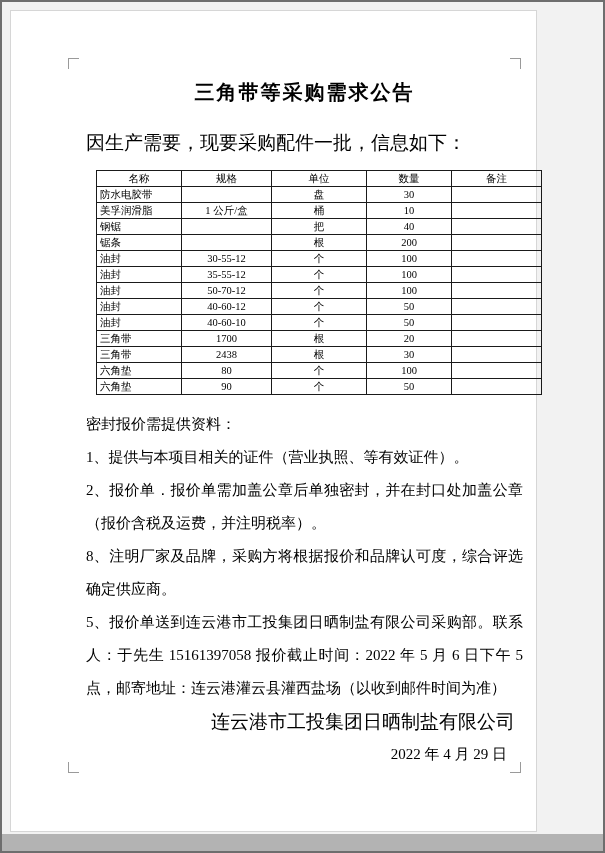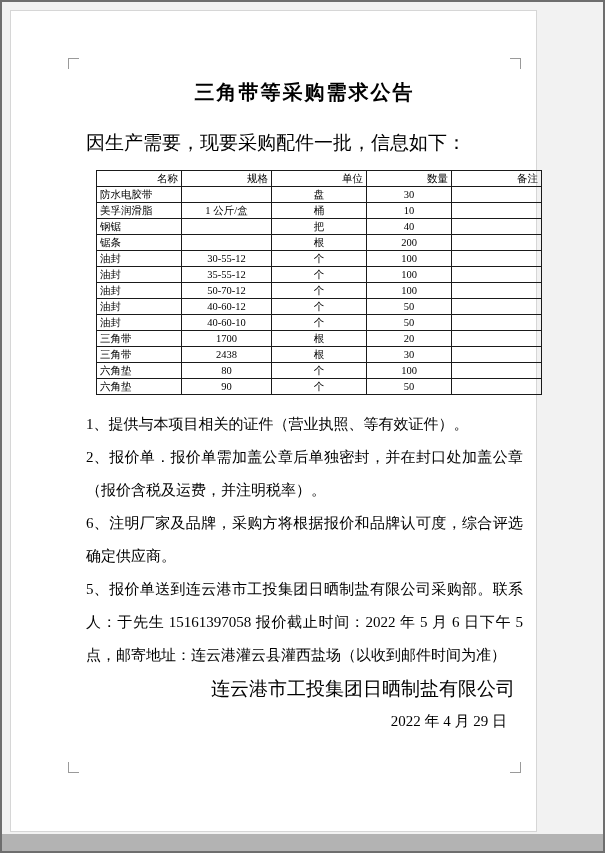--- a/index.html
+++ b/index.html
@@ -65,21 +65,21 @@
   }
   table.items th, table.items td {
     border:1px solid #1a1a1a;
     height:16px;
     line-height:12px;
     padding:1px 3px;
     vertical-align:middle;
     overflow:hidden;
     white-space:nowrap;
   }
-  table.items th { font-weight:normal; text-align:right; }
+  table.items th { font-weight:normal; text-align:center; }
   table.items col.w0 { width:85px; }
   table.items col.w1 { width:90px; }
   table.items col.w2 { width:95px; }
   table.items col.w3 { width:85px; }
   table.items col.w4 { width:90px; }
   table.items td.c0 { text-align:left; }
   table.items td.c1, table.items td.c2, table.items td.c3 { text-align:center; }
   table.items td.c4 { text-align:left; }
 
   .paras { margin-top:13px; }
@@ -226,23 +226,24 @@
               <td class="c0">六角垫</td>
               <td class="c1">90</td>
               <td class="c2">个</td>
               <td class="c3">50</td>
               <td class="c4"></td>
             </tr>
           </tbody>
       </table>
 
       <div class="paras">
+          <p>密封报价需提供资料：</p>
           <p>1、提供与本项目相关的证件（营业执照、等有效证件）。</p>
           <p>2、报价单．报价单需加盖公章后单独密封，并在封口处加盖公章（报价含税及运费，并注明税率）。</p>
-          <p>6、注明厂家及品牌，采购方将根据报价和品牌认可度，综合评选确定供应商。</p>
+          <p>8、注明厂家及品牌，采购方将根据报价和品牌认可度，综合评选确定供应商。</p>
           <p>5、报价单送到连云港市工投集团日晒制盐有限公司采购部。联系人：于先生 15161397058 报价截止时间：2022 年 5 月 6 日下午 5 点，邮寄地址：连云港灌云县灌西盐场（以收到邮件时间为准）</p>
         </div>
 
       <p class="sig">连云港市工投集团日晒制盐有限公司</p>
 
       <p class="date">2022 年 4 月 29 日</p>
 
     </div>
   </div>
 

